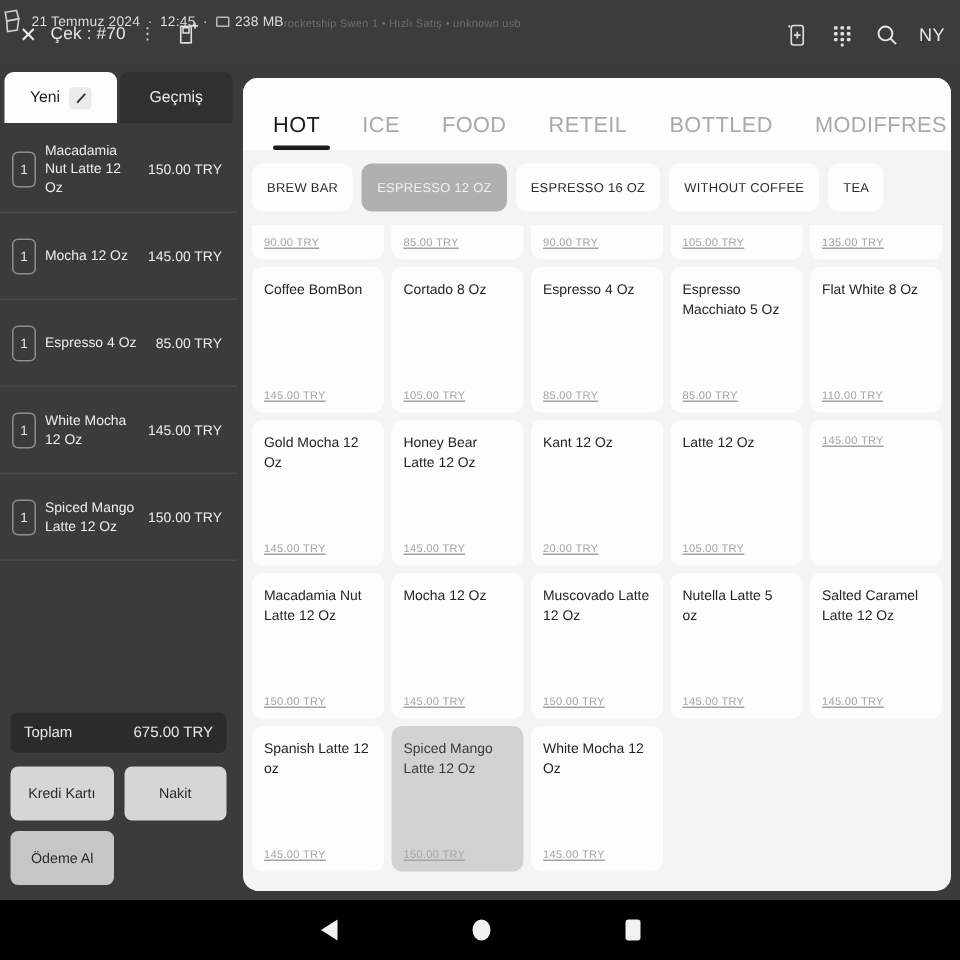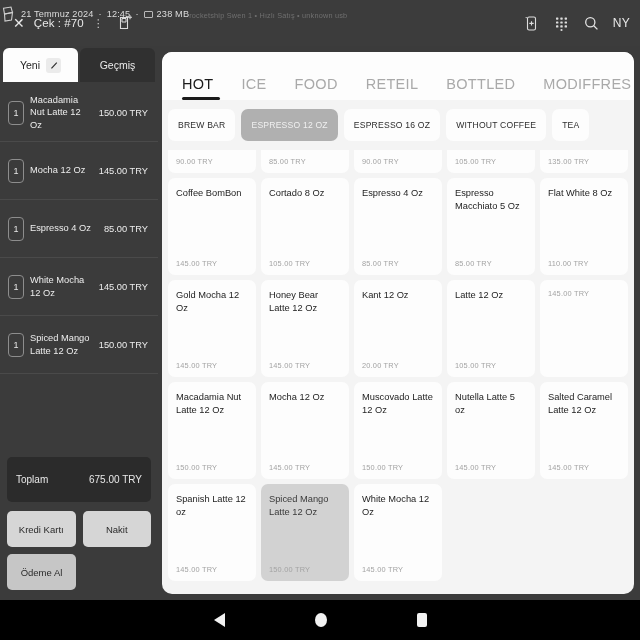--- a/index.html
+++ b/index.html
@@ -63,21 +63,21 @@
   .cart-qty {
     width: 16px; height: 24px; min-width: 16px; border: 1px solid #8d8d8d; border-radius: 4px;
     color: #e6e6e6; font-size: 9px; display: flex; align-items: center; justify-content: center;
     margin-right: 6px;
   }
   .cart-name { flex: 1; color: #ededed; font-size: 9.3px; line-height: 1.35; padding-right: 4px; }
   .cart-price { color: #ededed; font-size: 9.3px; white-space: nowrap; }
 
   .lp-foot { background: #3b3b3b; padding: 6px 7px 10px 7px; }
   .lp-total {
-    background: #2b2b2b; border-radius: 5px; height: 45px; display: flex;
+    background: #2b2b2b; border-radius: 5px; height: 27px; display: flex;
     align-items: center; justify-content: space-between; padding: 0 9px; margin-bottom: 9px;
   }
   .lp-total-label { color: #e9e9e9; font-size: 10px; }
   .lp-total-val { color: #e9e9e9; font-size: 10px; }
   .lp-btns { display: flex; gap: 7px; margin-bottom: 7px; }
   .lp-btn {
     flex: 1; height: 36px; border-radius: 5px; background: #d6d6d6; color: #2a2a2a;
     font-size: 9.5px; display: flex; align-items: center; justify-content: center;
   }
   .lp-btn.wide { flex: 0 0 69px; background: #c6c6c6; }
@@ -119,21 +119,21 @@
 
   .gridwrap { flex: 1; overflow: hidden; padding: 0 6px 6px 6px; position: relative; }
   .grid { display: grid; grid-template-columns: repeat(5, 1fr); gap: 5px; }
   .cell {
     background: #fdfdfd; border-radius: 7px; height: 97px; padding: 9px 8px 7px 8px;
     display: flex; flex-direction: column; justify-content: space-between;
   }
   .cell.selected { background: #d2d2d2; }
   .cell-name { font-size: 9.3px; color: #232323; line-height: 1.38; }
   .cell.selected .cell-name { color: #3a3a3a; }
-  .cell-price { font-size: 7.4px; color: #a3a3a3; letter-spacing: .2px; }
+  .cell-price { font-size: 7.4px; color: #a3a3a3; letter-spacing: .2px; text-decoration: underline; }
   .grid-clip-top { margin-top: -74px; }
 
   
   .navbar {
     position: absolute; left: 0; bottom: 0; width: 640px; height: 40px;
     background: #000; display: flex; align-items: center; justify-content: center; gap: 90px;
   }
   .nav-back { width: 0; height: 0; border-top: 7px solid transparent;
               border-bottom: 7px solid transparent; border-right: 11px solid #f2f2f2; }
   .nav-home { width: 12px; height: 14px; background: #f2f2f2; border-radius: 50%; }

